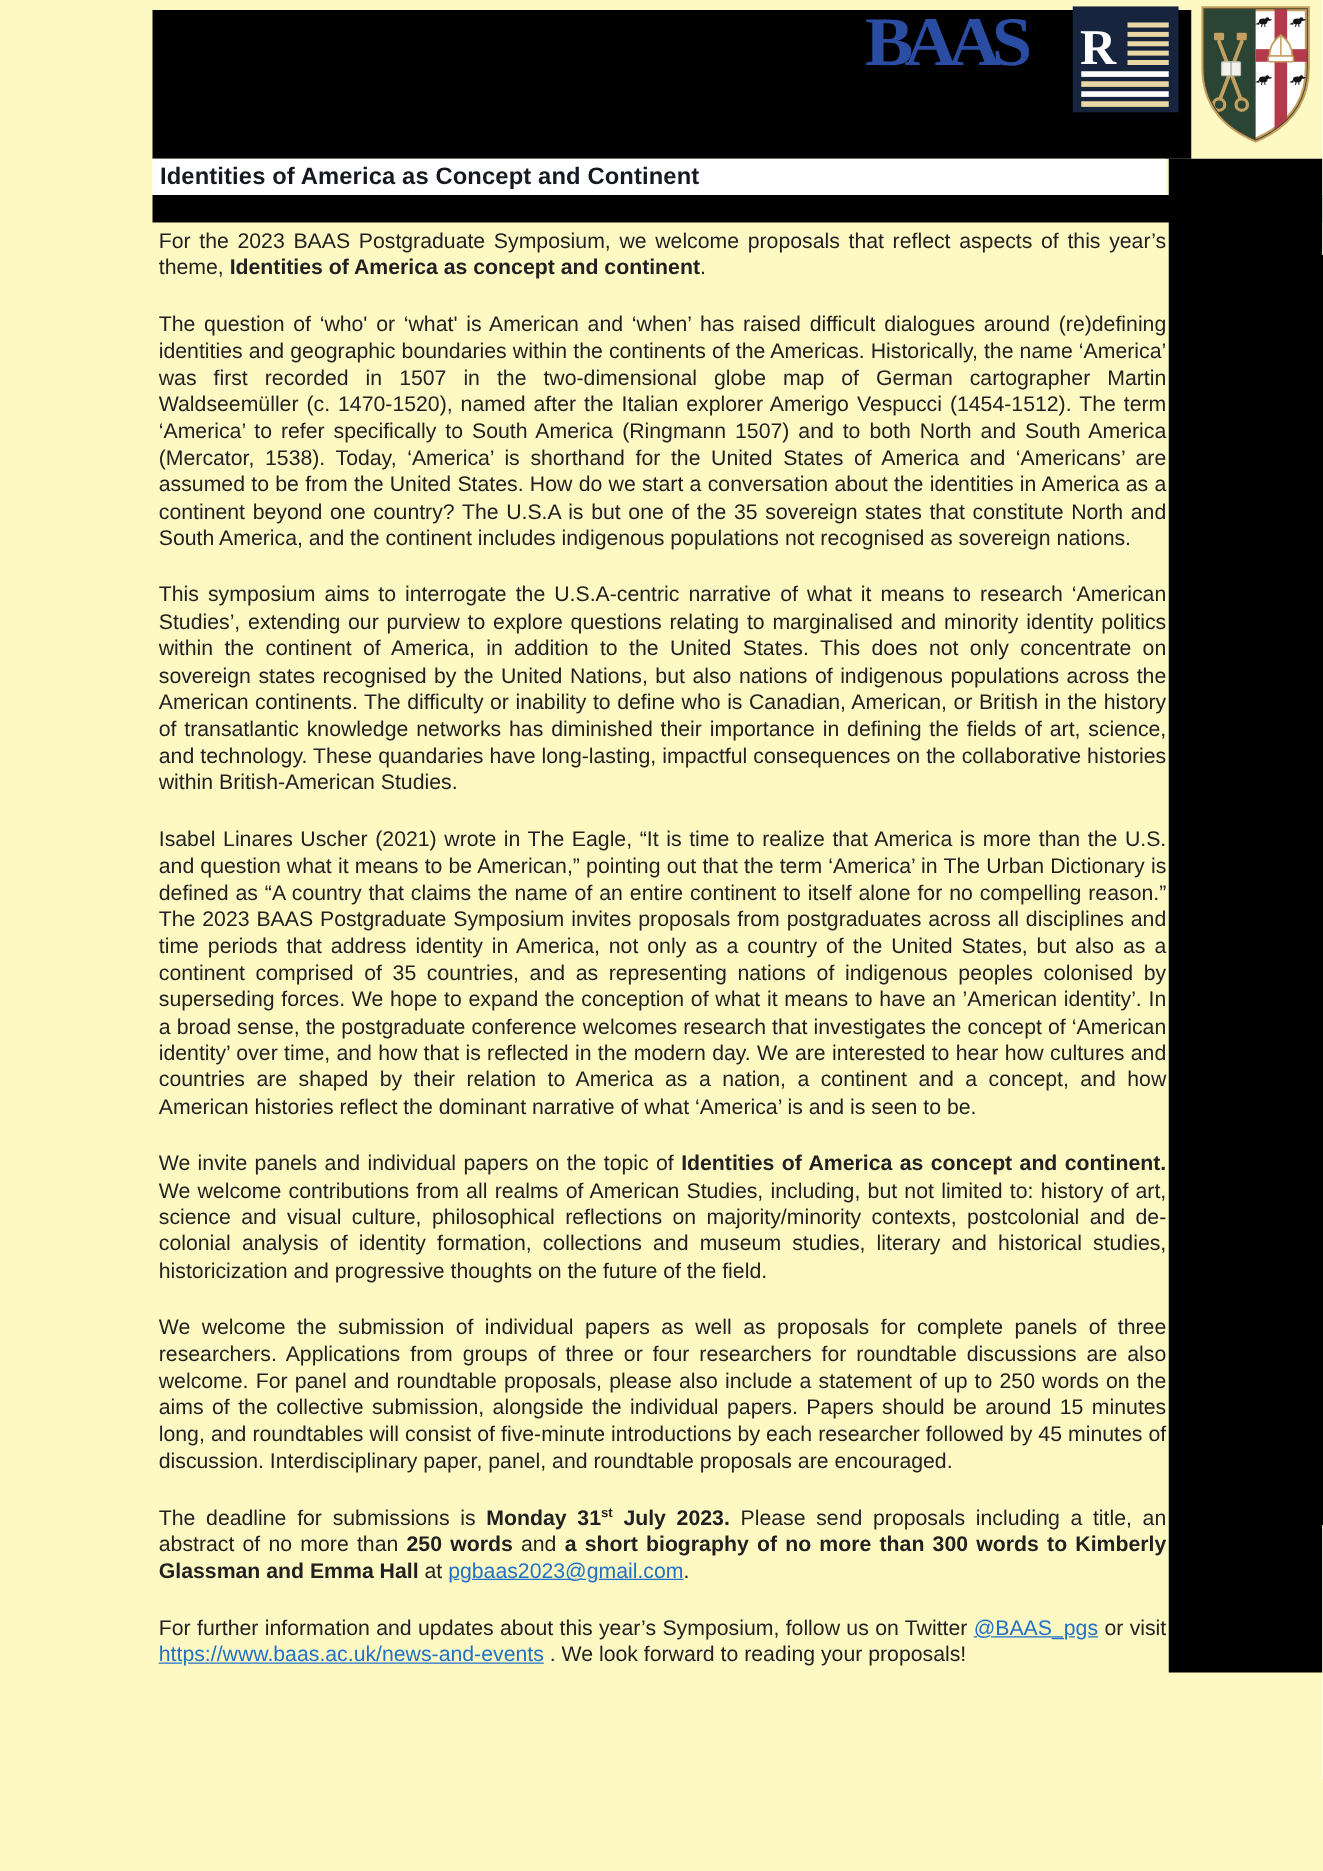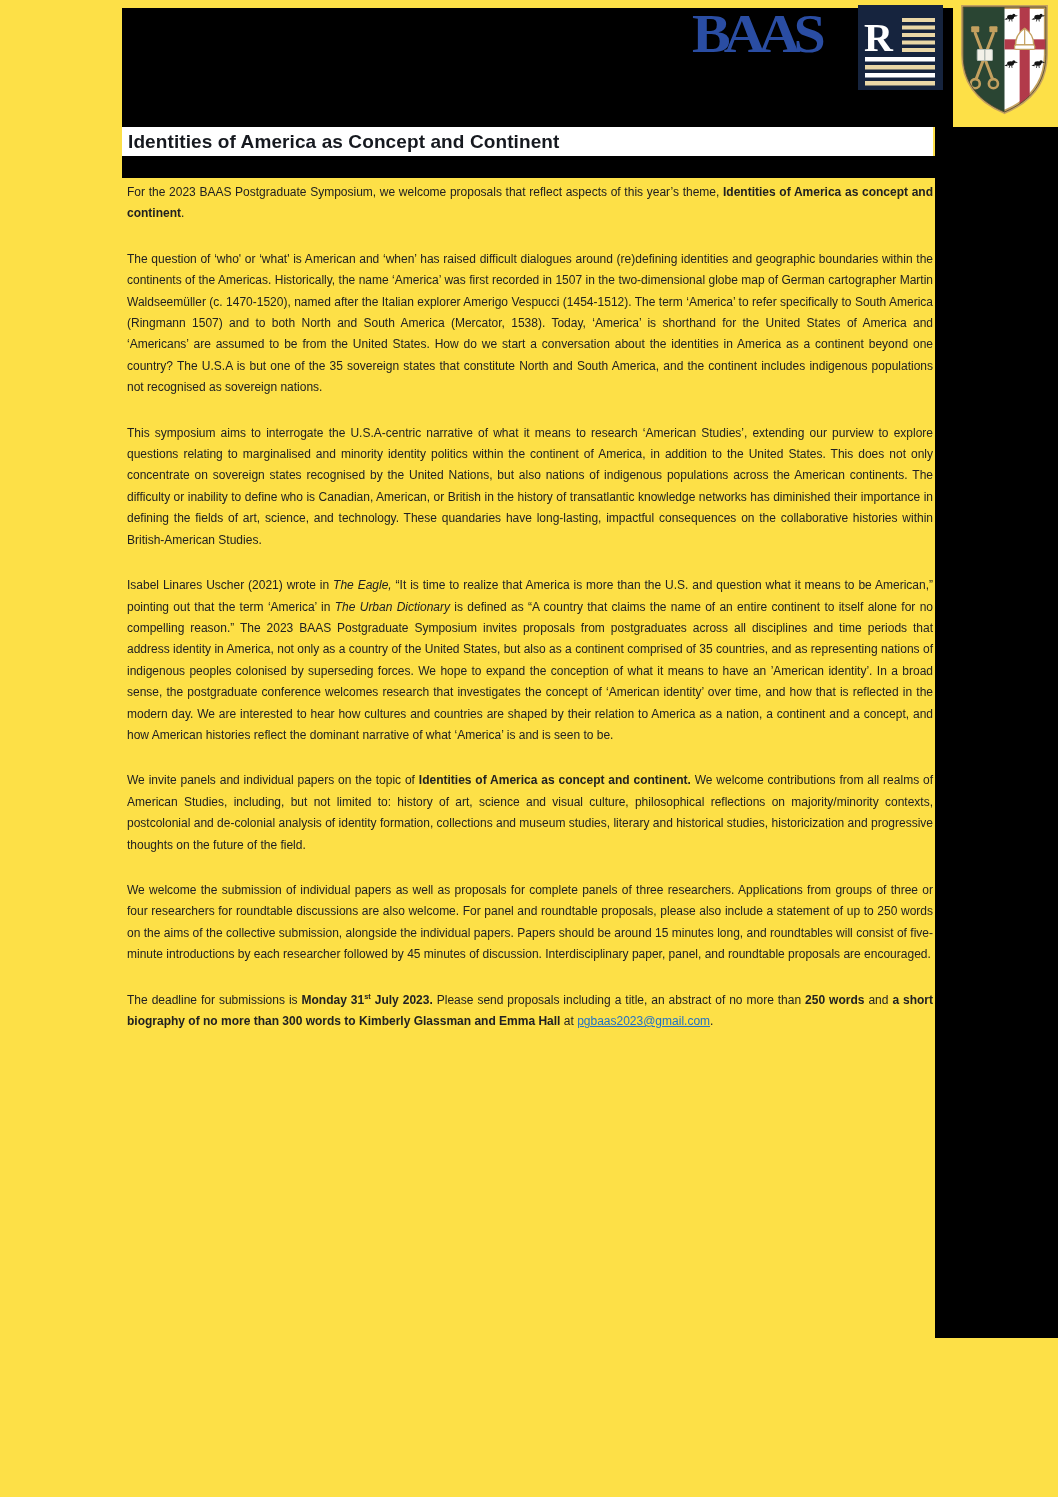--- a/index.html
+++ b/index.html
@@ -7,21 +7,21 @@
     --rai-navy:#16243e;
     --rai-cream:#ead7a6;
     --crest-green:#2a4533;
     --crest-red:#b23a4a;
     --crest-gold:#c3a05f;
     --link-blue:#2171c7;
     --text-color:#212121;
   }
   html,body{margin:0;padding:0;background:#fff;}
   .page{
-    position:relative;width:1058px;height:1497px;background:#fde047;overflow:hidden;
+    position:relative;width:1058px;height:1497px;background:#fef9c3;overflow:hidden;
     font-family:"Liberation Sans",sans-serif;
   }
   .header-black{position:absolute;left:122px;top:8px;width:831px;height:119px;background:#000;}
   .baas-logo{
     position:absolute;left:692px;top:6px;width:158px;height:60px;
     font-family:"Liberation Serif",serif;font-weight:700;font-size:58px;line-height:58px;
     letter-spacing:-7px;color:var(--baas-blue);transform:scaleY(.96);transform-origin:top left;
     user-select:none;
   }
   .rai-logo{position:absolute;left:858px;top:5px;width:85px;height:85px;}
@@ -39,25 +39,25 @@
     display:flex;align-items:center;
   }
   .title-strip h1{
     margin:0;padding:0 0 0 6px;font-size:19px;font-weight:700;color:#16191f;
     font-family:"Liberation Sans",sans-serif;letter-spacing:.1px;
   }
   .right-col{position:absolute;left:935px;top:127px;width:123px;height:1211px;background:#000;}
   .black-band{position:absolute;left:122px;top:156px;width:936px;height:22px;background:#000;}
   .body-text{position:absolute;left:127px;top:182px;width:806px;}
   .body-text p.para{
-    margin:0 0 24px 0;font-size:12px;line-height:21.4px;color:var(--text-color);
+    margin:0 0 24px 0;font-size:17px;line-height:21.4px;color:var(--text-color);
     text-align:justify;
   }
   .b{font-weight:700;}
-  .i{font-style:italic;}
+  .i{}
   .sup{vertical-align:super;font-size:.62em;line-height:0;}
   .body-text a{color:var(--link-blue);cursor:pointer;}
 </style>
 </head>
 <body>
 
 <div class="page">
 
   <div class="header-black"></div>
 
@@ -126,15 +126,16 @@
   </div>
 
   <div class="body-text">
       <p class="para"><span>For the 2023 BAAS Postgraduate Symposium, we welcome proposals that reflect aspects of this year’s theme, </span><span class="b">Identities of America as concept and continent</span><span>.</span></p>
       <p class="para"><span>The question of ‘who' or ‘what' is American and ‘when’ has raised difficult dialogues around (re)defining identities and geographic boundaries within the continents of the Americas. Historically, the name ‘America’ was first recorded in 1507 in the two-dimensional globe map of German cartographer Martin Waldseemüller (c. 1470-1520), named after the Italian explorer Amerigo Vespucci (1454-1512). The term ‘America’ to refer specifically to South America (Ringmann 1507) and to both North and South America (Mercator, 1538). Today, ‘America’ is shorthand for the United States of America and ‘Americans’ are assumed to be from the United States. How do we start a conversation about the identities in America as a continent beyond one country? The U.S.A is but one of the 35 sovereign states that constitute North and South America, and the continent includes indigenous populations not recognised as sovereign nations.</span></p>
       <p class="para"><span>This symposium aims to interrogate the U.S.A-centric narrative of what it means to research ‘American Studies’, extending our purview to explore questions relating to marginalised and minority identity politics within the continent of America, in addition to the United States. This does not only concentrate on sovereign states recognised by the United Nations, but also nations of indigenous populations across the American continents. The difficulty or inability to define who is Canadian, American, or British in the history of transatlantic knowledge networks has diminished their importance in defining the fields of art, science, and technology. These quandaries have long-lasting, impactful consequences on the collaborative histories within British-American Studies.</span></p>
       <p class="para"><span>Isabel Linares Uscher (2021) wrote in </span><span class="i">The Eagle,</span><span> “It is time to realize that America is more than the U.S. and question what it means to be American,” pointing out that the term ‘America’ in </span><span class="i">The Urban Dictionary</span><span> is defined as “A country that claims the name of an entire continent to itself alone for no compelling reason.” The 2023 BAAS Postgraduate Symposium invites proposals from postgraduates across all disciplines and time periods that address identity in America, not only as a country of the United States, but also as a continent comprised of 35 countries, and as representing nations of indigenous peoples colonised by superseding forces. We hope to expand the conception of what it means to have an ’American identity’. In a broad sense, the postgraduate conference welcomes research that investigates the concept of ‘American identity’ over time, and how that is reflected in the modern day. We are interested to hear how cultures and countries are shaped by their relation to America as a nation, a continent and a concept, and how American histories reflect the dominant narrative of what ‘America’ is and is seen to be.</span></p>
       <p class="para"><span>We invite panels and individual papers on the topic of </span><span class="b">Identities of America as concept and continent.</span><span> We welcome contributions from all realms of American Studies, including, but not limited to: history of art, science and visual culture, philosophical reflections on majority/minority contexts, postcolonial and de-colonial analysis of identity formation, collections and museum studies, literary and historical studies, historicization and progressive thoughts on the future of the field.</span></p>
       <p class="para"><span>We welcome the submission of individual papers as well as proposals for complete panels of three researchers. Applications from groups of three or four researchers for roundtable discussions are also welcome. For panel and roundtable proposals, please also include a statement of up to 250 words on the aims of the collective submission, alongside the individual papers. Papers should be around 15 minutes long, and roundtables will consist of five-minute introductions by each researcher followed by 45 minutes of discussion. Interdisciplinary paper, panel, and roundtable proposals are encouraged.</span></p>
       <p class="para"><span>The deadline for submissions is </span><span class="b">Monday 31</span><span class="b sup">st</span><span class="b"> July 2023.</span><span> Please send proposals including a title, an abstract of no more than </span><span class="b">250 words</span><span> and </span><span class="b">a short biography of no more than 300 words to Kimberly Glassman and Emma Hall</span><span> at </span><a href="#">pgbaas2023@gmail.com</a><span>.</span></p>
+      <p class="para"><span>For further information and updates about this year’s Symposium, follow us on Twitter </span><a href="#">@BAAS_pgs</a><span> or visit </span><a href="#">https://www.baas.ac.uk/news-and-events</a><span> . We look forward to reading your proposals!</span></p>
     </div>
 
 </div>
 
 </body></html>

